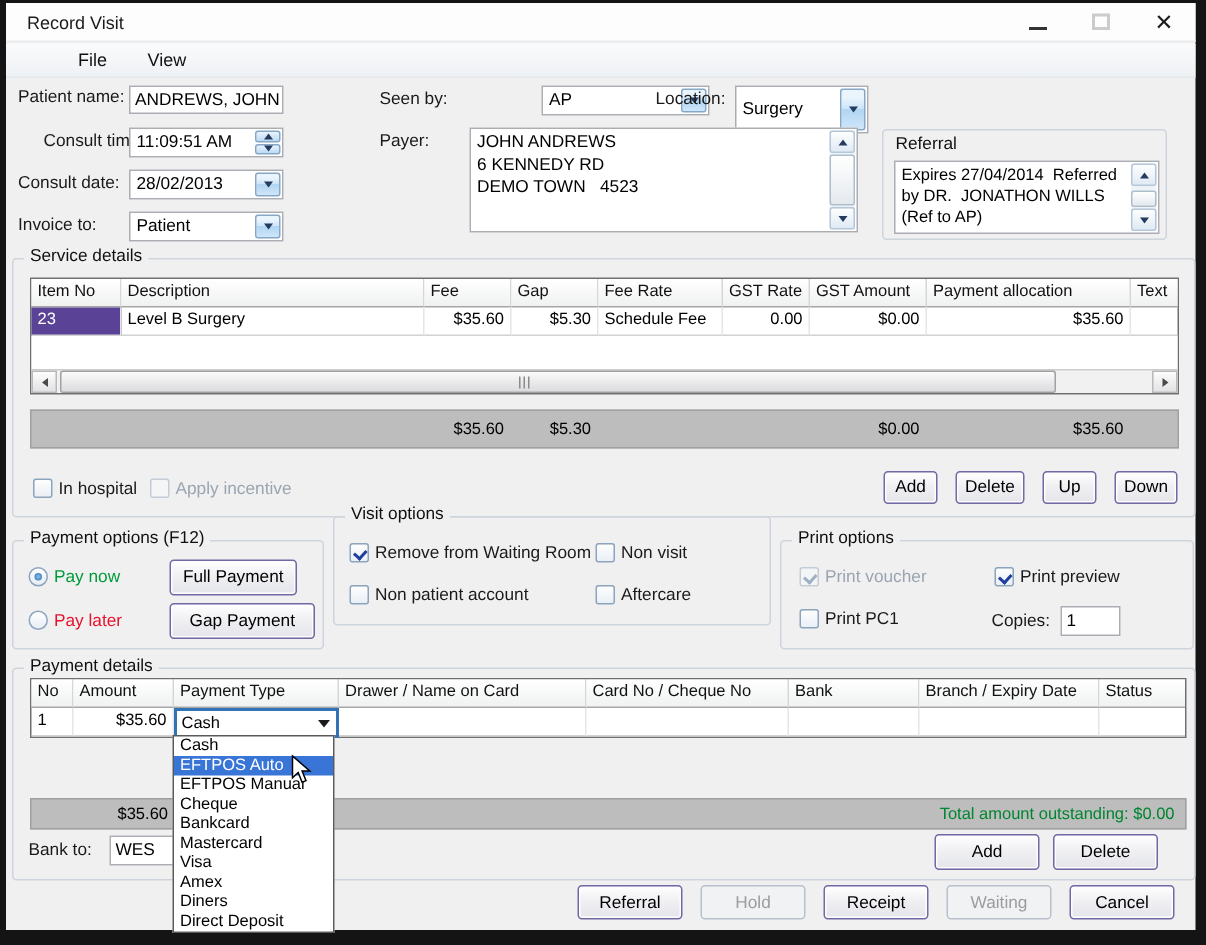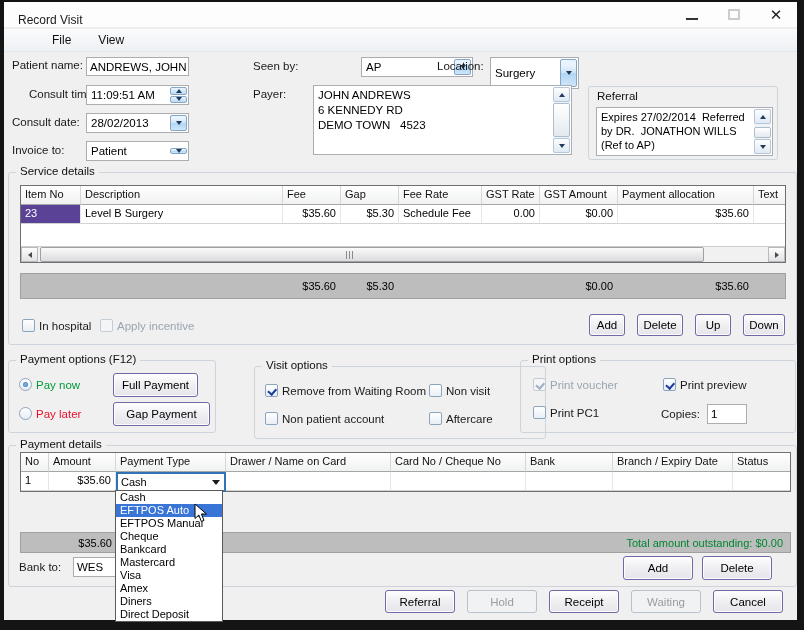--- a/index.html
+++ b/index.html
@@ -1,21 +1,21 @@
 <!DOCTYPE html>
 <html><head>
 <meta charset="utf-8">
 <style>
   * { margin:0; padding:0; box-sizing:border-box; }
   html,body { background:#6b6b6b; }
   body { font-family:"Liberation Sans","DejaVu Sans",sans-serif; }
   .frame { position:relative; width:804px; height:630px; background:#141414; overflow:hidden; }
   .window { position:absolute; left:4px; top:2px; width:793px; height:618px; background:#f0f0f0; }
 
-  .titlebar { position:absolute; left:0; top:0; width:100%; height:26px; background:#fdfdfd; border-bottom:1px solid #ececec; display:flex; align-items:flex-end; }
+  .titlebar { position:absolute; left:0; top:0; width:100%; height:26px; background:#fdfdfd; border-bottom:1px solid #ececec; display:flex; align-items:center; }
   .titlebar .title { font-size:12px; color:#1a1a1a; padding-left:14px; }
   .win-btns { margin-left:auto; display:flex; align-items:center; height:100%; }
   .win-btn { width:42px; height:100%; display:flex; align-items:center; justify-content:center; }
   .min-glyph { width:12px; height:2px; background:#333; margin-top:9px; }
   .max-glyph { width:12px; height:11px; border:2px solid #cccccc; }
   .close-glyph { font-size:15px; color:#1c1c1c; }
 
   .menubar { position:absolute; left:0; top:27px; width:100%; height:23px; background:linear-gradient(#fafbfc,#eef1f4); border-bottom:1px solid #e4e7ea; display:flex; align-items:center;padding-left:32px; }
   .menu-item { font-size:12px; color:#111; padding:0 11px; margin-left:5px; height:100%; display:flex; align-items:center; }
 
@@ -133,21 +133,21 @@
 
     <span class="lbl" style="left:8px; top:114px;">Consult date:</span>
     <div class="field" style="left:82px; top:111px; width:103px; height:20px;">
       <span class="val">28/02/2013</span>
       <span class="ddbtn">
           <i class="chev-down"></i>
         </span>
     </div>
 
     <span class="lbl" style="left:8px; top:142px;">Invoice to:</span>
-    <div class="field" style="left:82px; top:139px; width:103px; height:20px;align-items:center;">
+    <div class="field" style="left:82px; top:139px; width:103px; height:20px;">
       <span class="val">Patient</span>
       <span class="ddbtn">
           <i class="chev-down"></i>
         </span>
     </div>
 
     <span class="lbl" style="left:249px; top:58px;">Seen by:</span>
     <div class="field" style="left:309px; top:55px; width:112px; height:20px;margin-left:48px;">
       <span class="val">AP</span>
       <span class="ddbtn">
@@ -179,21 +179,21 @@
           </span>
         <span class="vsb-btn bottom">
             <i class="chev-down"></i>
           </span>
       </div>
     </div>
 
     <div class="group" style="left:584px; top:84px; width:190px; height:74px;">
       <span class="panel-title">Referral</span>
       <div class="field" style="left:7px; top:20px; width:177px; height:49px; display:block;">
-        <div class="reftext" style="padding-right:19px;">Expires 27/02/2014  Referred by DR.  JONATHON WILLS (Ref to AP)</div>
+        <div class="reftext" style="padding-right:19px;">Expires 27/04/2014  Referred by DR.  JONATHON WILLS (Ref to AP)</div>
         <div class="vsb">
           <span class="vsb-btn">
               <i class="chev-up"></i>
             </span>
           <span class="vsb-track">
               <span class="vsb-thumb" style="top:2px; height:11px;"></span>
             </span>
           <span class="vsb-btn bottom">
               <i class="chev-down"></i>
             </span>
@@ -275,21 +275,21 @@
     <div class="group" style="left:4px; top:358px; width:208px; height:73px;">
       <span class="group-title">Payment options (F12)</span>
       <span class="radio selected" style="left:10px; top:17px;"></span>
       <span class="lbl" style="left: 27px; top: 18px; color: rgb(0, 155, 58);">Pay now</span>
       <span class="radio" style="left:10px; top:46px;"></span>
       <span class="lbl" style="left: 27px; top: 47px; color: rgb(232, 17, 45);">Pay later</span>
       <span class="btn" style="left:104px; top:12px; width:85px; height:24px;">Full Payment</span>
       <span class="btn" style="left:104px; top:41px; width:97px; height:24px;">Gap Payment</span>
     </div>
 
-    <div class="group" style="left:218px; top:364px; width:292px; height:73px;margin-left:32px;">
+    <div class="group" style="left:218px; top:342px; width:292px; height:73px;">
       <span class="group-title">Visit options</span>
       <span class="cb checked" style="left:10px; top:17px;"></span>
       <span class="lbl" style="left:27px; top:18px;">Remove from Waiting Room</span>
       <span class="cb" style="left:174px; top:17px;"></span>
       <span class="lbl" style="left:191px; top:18px;">Non visit</span>
       <span class="cb" style="left:10px; top:45px;"></span>
       <span class="lbl" style="left:27px; top:46px;">Non patient account</span>
       <span class="cb" style="left:174px; top:45px;"></span>
       <span class="lbl" style="left:191px; top:46px;">Aftercare</span>
     </div>

